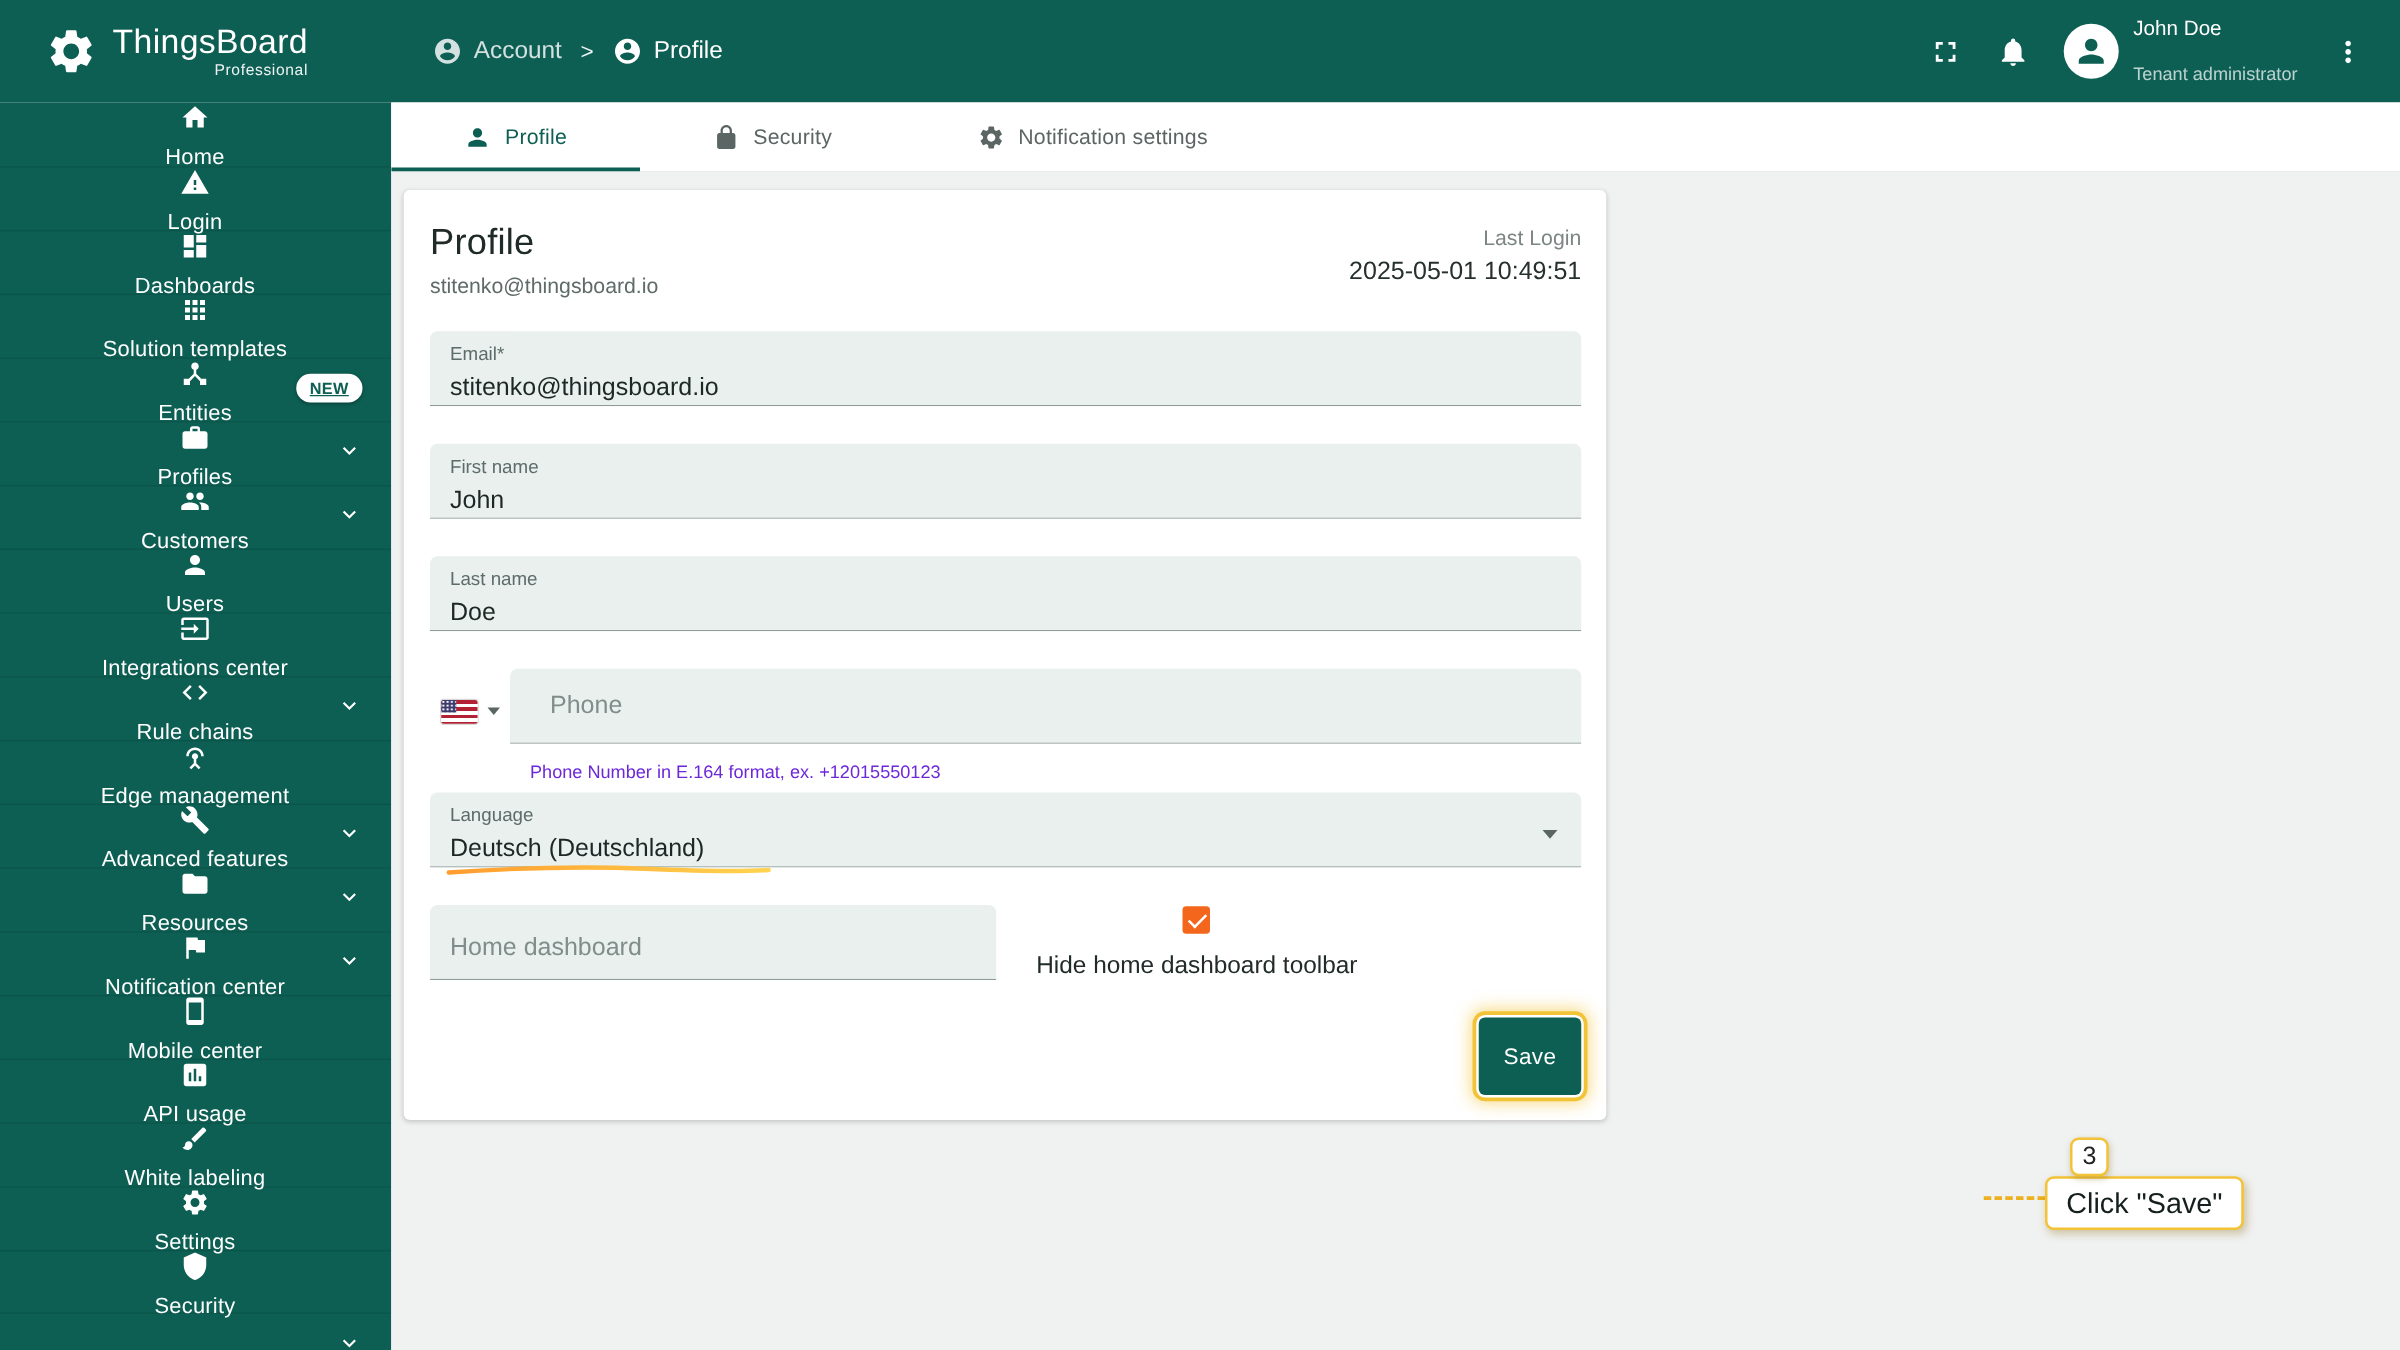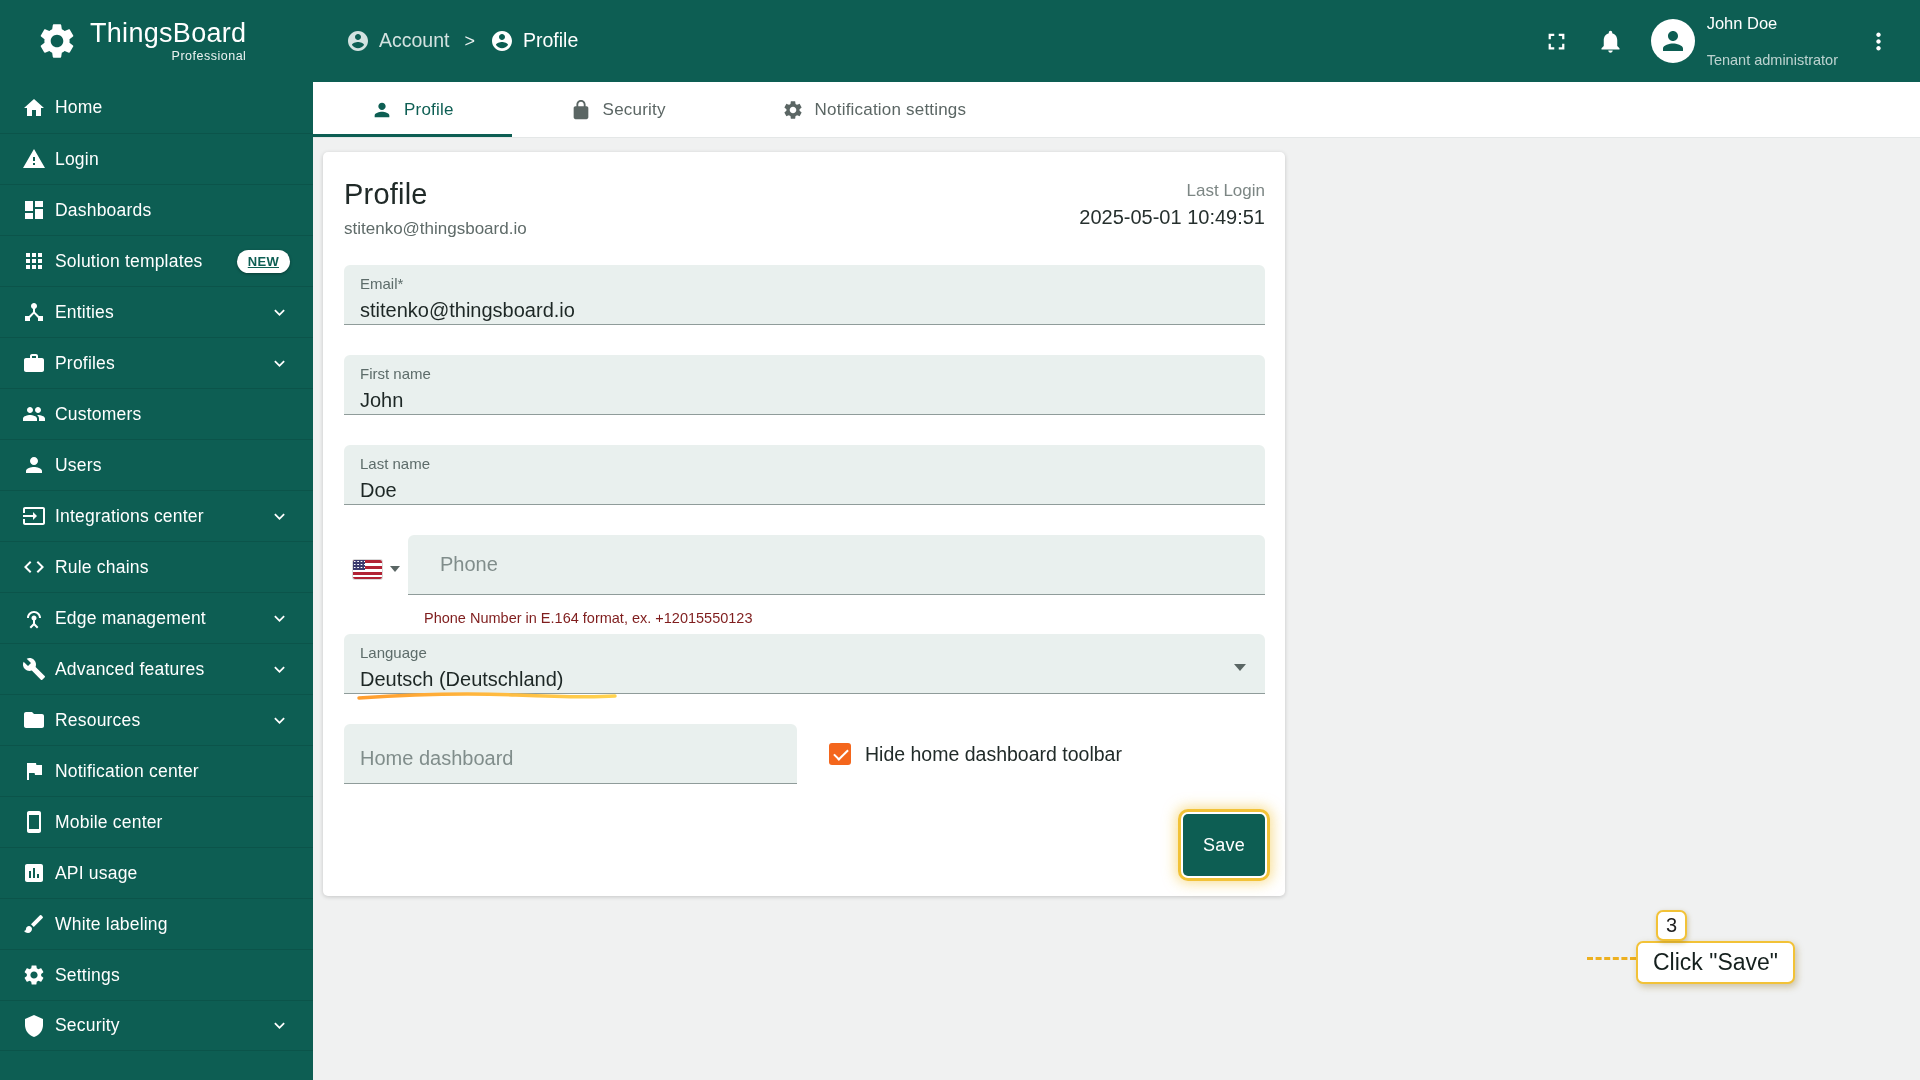--- a/index.html
+++ b/index.html
@@ -31,21 +31,21 @@
   .icon-btn svg{width:27px;height:27px;fill:#fff;display:block;}
   .user-chip{display:flex;align-items:center;gap:12px;cursor:pointer;}
   .avatar{width:44px;height:44px;border-radius:50%;background:#fff;display:flex;align-items:center;justify-content:center;flex:none;}
   .avatar svg{width:30px;height:30px;fill:var(--teal);display:block;}
   .user-info{display:flex;flex-direction:column;gap:21px;}
   .user-name{font-size:16.5px;line-height:1;}
   .user-role{font-size:14.5px;color:rgba(255,255,255,.72);line-height:1;}
 
   
   .sidebar{background:var(--teal);overflow:hidden;}
-  .nav-item{height:51px;display:flex;align-items:center;padding:0 23px 0 22px;gap:9px;color:#fff;cursor:pointer;border-top:1px solid rgba(0,0,0,.10);}
+  .nav-item{height:51px;display:flex;align-items:center;padding:0 23px 0 22px;gap:9px;color:#fff;cursor:pointer;border-top:1px solid rgba(0,0,0,.10);flex-direction:column;}
   .nav-item:first-child{border-top:none;}
   .nav-item:last-child{border-bottom:1px solid rgba(0,0,0,.10);}
   .nav-icon{display:flex;flex:none;}
   .nav-icon svg{width:24px;height:24px;fill:#fff;display:block;}
   .nav-label{font-size:17.5px;font-weight:500;letter-spacing:.2px;white-space:nowrap;}
   .nav-badge{margin-left:auto;background:#fff;color:var(--teal);font-size:13px;font-weight:700;padding:4px 11px;border-radius:14px;box-shadow:0 1px 3px rgba(0,0,0,.35);letter-spacing:.3px;text-decoration:underline;}
   .nav-chevron{margin-left:auto;display:flex;}
   .nav-chevron svg{width:21px;height:21px;fill:#fff;display:block;}
 
   
@@ -71,29 +71,29 @@
   .f-value{display:block;font-size:20px;color:#1d2725;margin-top:7px;white-space:nowrap;}
   .f-placeholder{display:block;font-size:20px;color:#808d8b;white-space:nowrap;}
   .mt30{margin-top:30px;}
 
   .phone-row{display:flex;margin-top:30px;}
   .flag-btn{width:64px;height:68px;background:#fff;border:none;display:flex;align-items:center;justify-content:center;gap:8px;cursor:pointer;flex:none;}
   .flag{width:29px;height:19px;border-radius:2px;position:relative;background:repeating-linear-gradient(180deg,#b22234 0 2.9px,#fff 2.9px 5.8px);box-shadow:0 0 0 1px rgba(0,0,0,.15);overflow:hidden;}
   .flag::after{content:"";position:absolute;left:0;top:0;width:12.5px;height:10.5px;background:#3c3b6e;background-image:radial-gradient(circle,#fff .7px,transparent .9px);background-size:3.4px 3px;}
   .caret{width:0;height:0;border-left:5px solid transparent;border-right:5px solid transparent;border-top:6px solid #5a6664;}
   .phone-field{flex:1;display:flex;align-items:center;padding-top:0;padding-left:32px;}
-  .helper{font-size:14.5px;color:#7f1d1d;margin:7px 0 0 80px;}
+  .helper{font-size:14.5px;color:#6d28d9;margin:7px 0 0 80px;}
 
   .select-field{margin-top:8px;cursor:pointer;}
   .select-caret{position:absolute;right:19px;top:30px;border-left:6px solid transparent;border-right:6px solid transparent;border-top:7px solid #5a6664;width:0;height:0;}
   .lang-underline{position:absolute;left:12px;top:57px;pointer-events:none;}
 
   .hd-row{display:flex;align-items:center;margin-top:30px;gap:32px;}
   .hd-field{width:453px;display:flex;align-items:center;}
-  .checkbox-row{display:flex;align-items:center;gap:14px;cursor:pointer;}
+  .checkbox-row{display:flex;align-items:center;gap:14px;cursor:pointer;flex-direction:column;}
   .checkbox{width:22px;height:22px;border-radius:3px;background:#fff;border:2px solid #8a9795;position:relative;flex:none;}
   .checkbox.checked{background:var(--accent);border:none;}
   .checkbox.checked::after{content:"";position:absolute;left:7.5px;top:3px;width:6px;height:12px;border:solid #fff;border-width:0 2.5px 2.5px 0;transform:rotate(45deg);}
   .cb-label{font-size:19.5px;color:#212b29;}
 
   .save-row{display:flex;justify-content:flex-end;margin-top:30px;}
   .save-btn{background:var(--teal);color:#fff;font-size:18px;font-weight:500;border:none;border-radius:5px;width:82px;height:62px;cursor:pointer;font-family:inherit;letter-spacing:.3px;}
   .save-btn.highlighted{box-shadow:0 0 0 2px #fff,0 0 0 5px var(--anno),0 0 13px 7px rgba(242,194,55,.55);}
 
   

